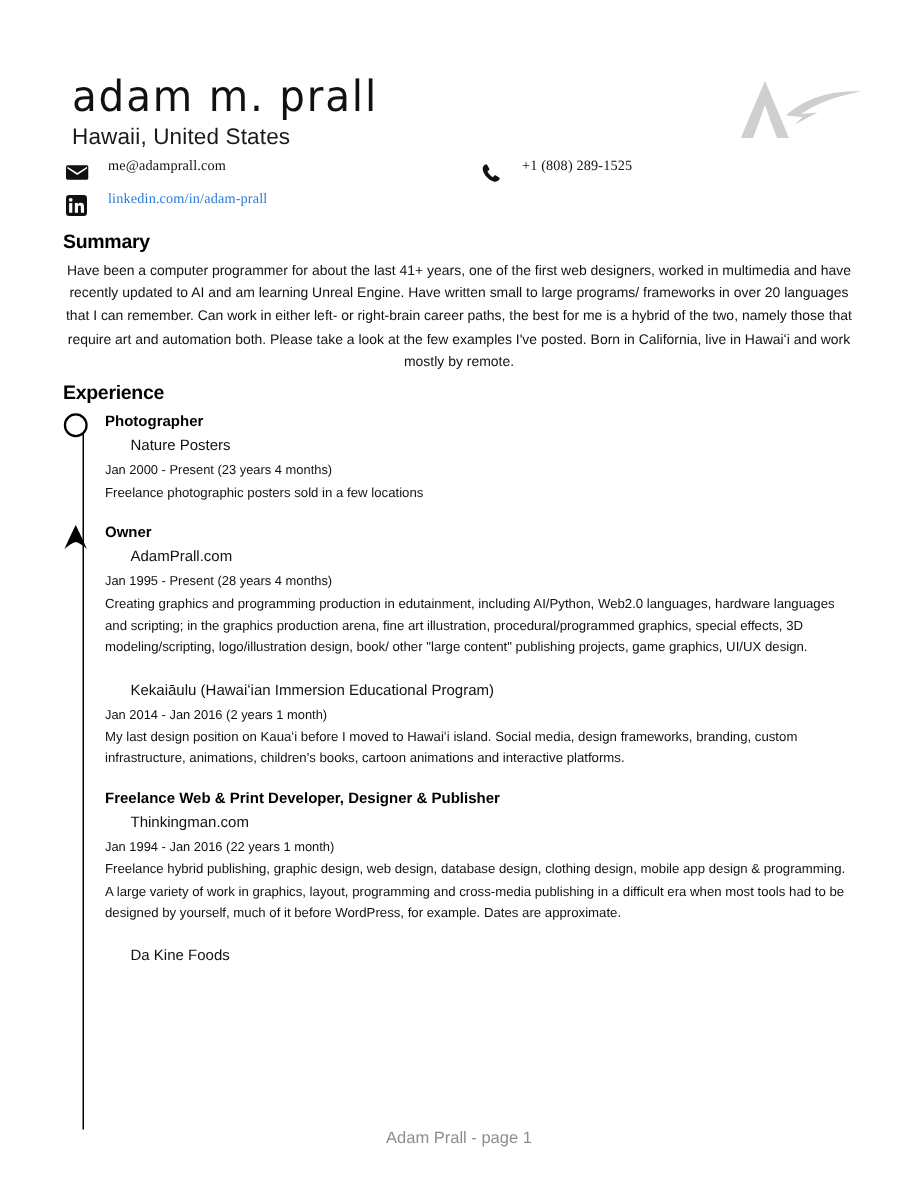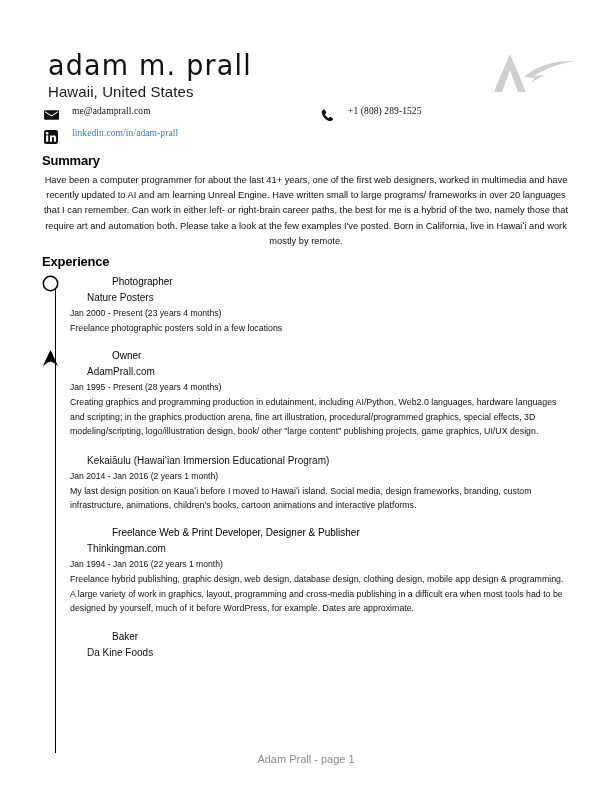--- a/index.html
+++ b/index.html
@@ -150,24 +150,23 @@
     left: 0;
     top: 0;
     width: 27px;
     height: 22px;
     display: flex;
     align-items: flex-start;
     justify-content: flex-start;
   }
   .job-title {
     font-size: 10px;
-    font-weight: normal;
+    font-weight: bold;
     color: #000000;
     line-height: 14px;
-    margin-left: 42px;
   }
   .company {
     font-size: 10px;
     color: #111111;
     line-height: 15px;
     margin-top: 1px;
     padding-left: 17px;
   }
   .dates {
     font-size: 8.6px;
@@ -282,21 +281,20 @@
             <div class="dates">Jan 2014 - Jan 2016 (2 years 1 month)</div>
             <div class="desc">My last design position on Kauaʻi before I moved to Hawaiʻi island. Social media, design frameworks, branding, custom infrastructure, animations, children's books, cartoon animations and interactive platforms.</div>
           </div>
           <div class="entry">
             <div class="job-title">Freelance Web &amp; Print Developer, Designer &amp; Publisher</div>
             <div class="company">Thinkingman.com</div>
             <div class="dates">Jan 1994 - Jan 2016 (22 years 1 month)</div>
             <div class="desc">Freelance hybrid publishing, graphic design, web design, database design, clothing design, mobile app design &amp; programming. A large variety of work in graphics, layout, programming and cross-media publishing in a difficult era when most tools had to be designed by yourself, much of it before WordPress, for example. Dates are approximate.</div>
           </div>
           <div class="entry">
-            <div class="job-title">Baker</div>
             <div class="company">Da Kine Foods</div>
           </div>
         </div>
     </div>
   </div>
 
   <div class="footer">Adam Prall - page 1</div>
 
 </div>
 

